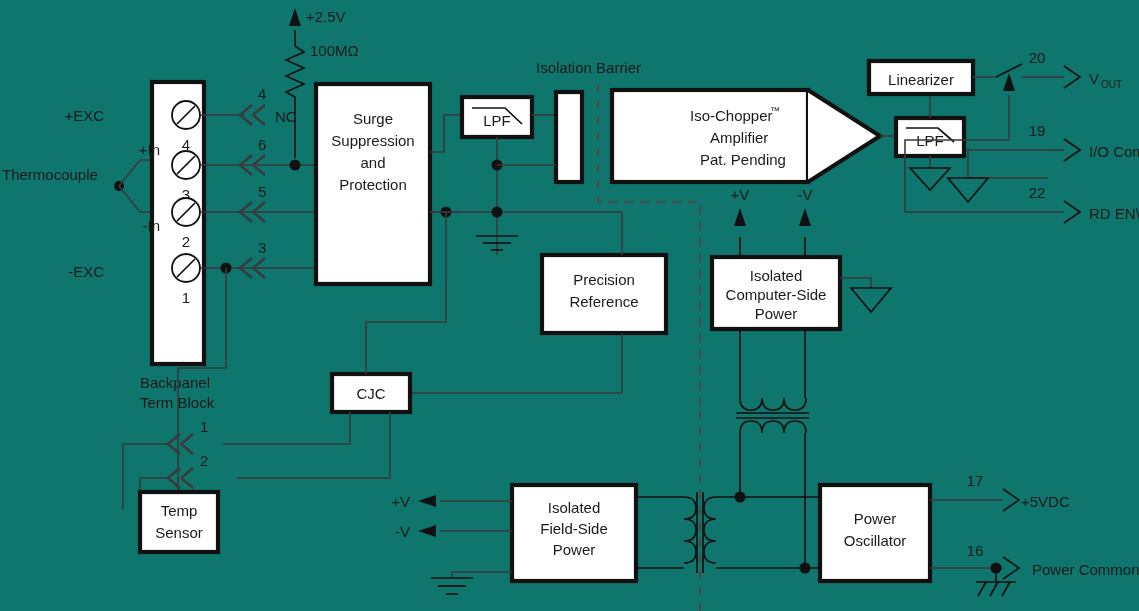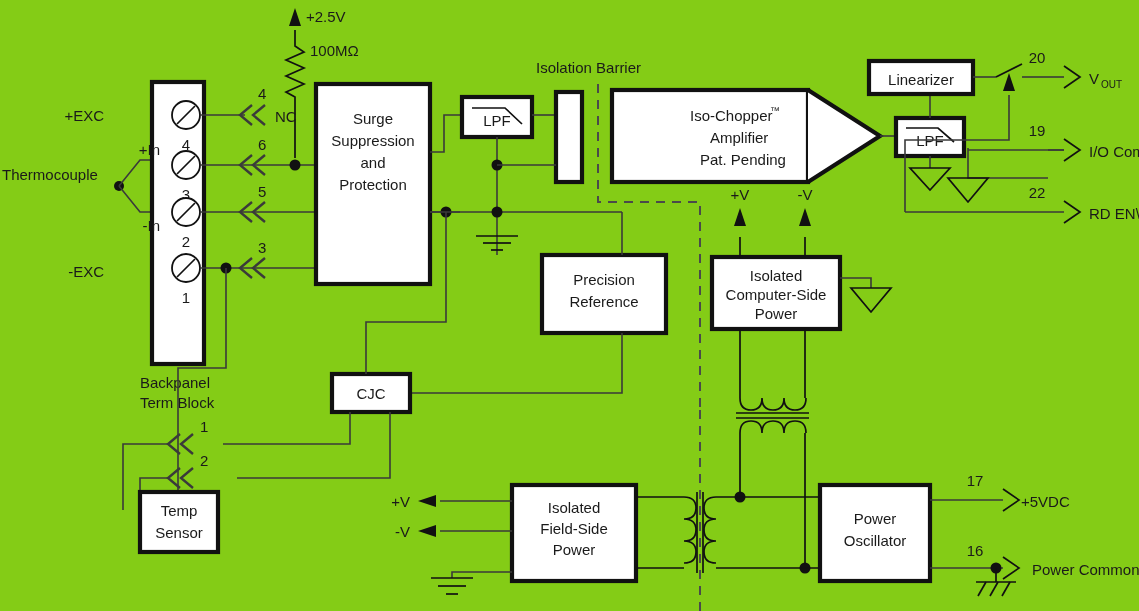--- a/index.html
+++ b/index.html
@@ -1,17 +1,17 @@
 <!DOCTYPE html>
 <html><head>
 <meta charset="utf-8">
 <style>
   html,body{margin:0;padding:0;background:#ffffff;}
   body{width:1139px;height:611px;font-family:"Liberation Sans",sans-serif;overflow:hidden;}
-  #stage{position:relative;width:1139px;height:611px;background:#84cc16;}
+  #stage{position:relative;width:1139px;height:611px;background:#0f766e;}
   svg{display:block;}
   text{font-family:"Liberation Sans",sans-serif;fill:#1a1a1a;}
   .lbl{font-size:15px;}
   .pin{font-size:15px;}
   .blk{font-size:15px;}
   .tm{font-size:10px;}
   .sub{font-size:10px;}
   .thin{fill:none;stroke:#3a3a3a;stroke-width:1.6;}
   .thinb{fill:none;stroke:#111;stroke-width:1.7;}
   .box{fill:#fff;stroke:#111;stroke-width:4.2;}

